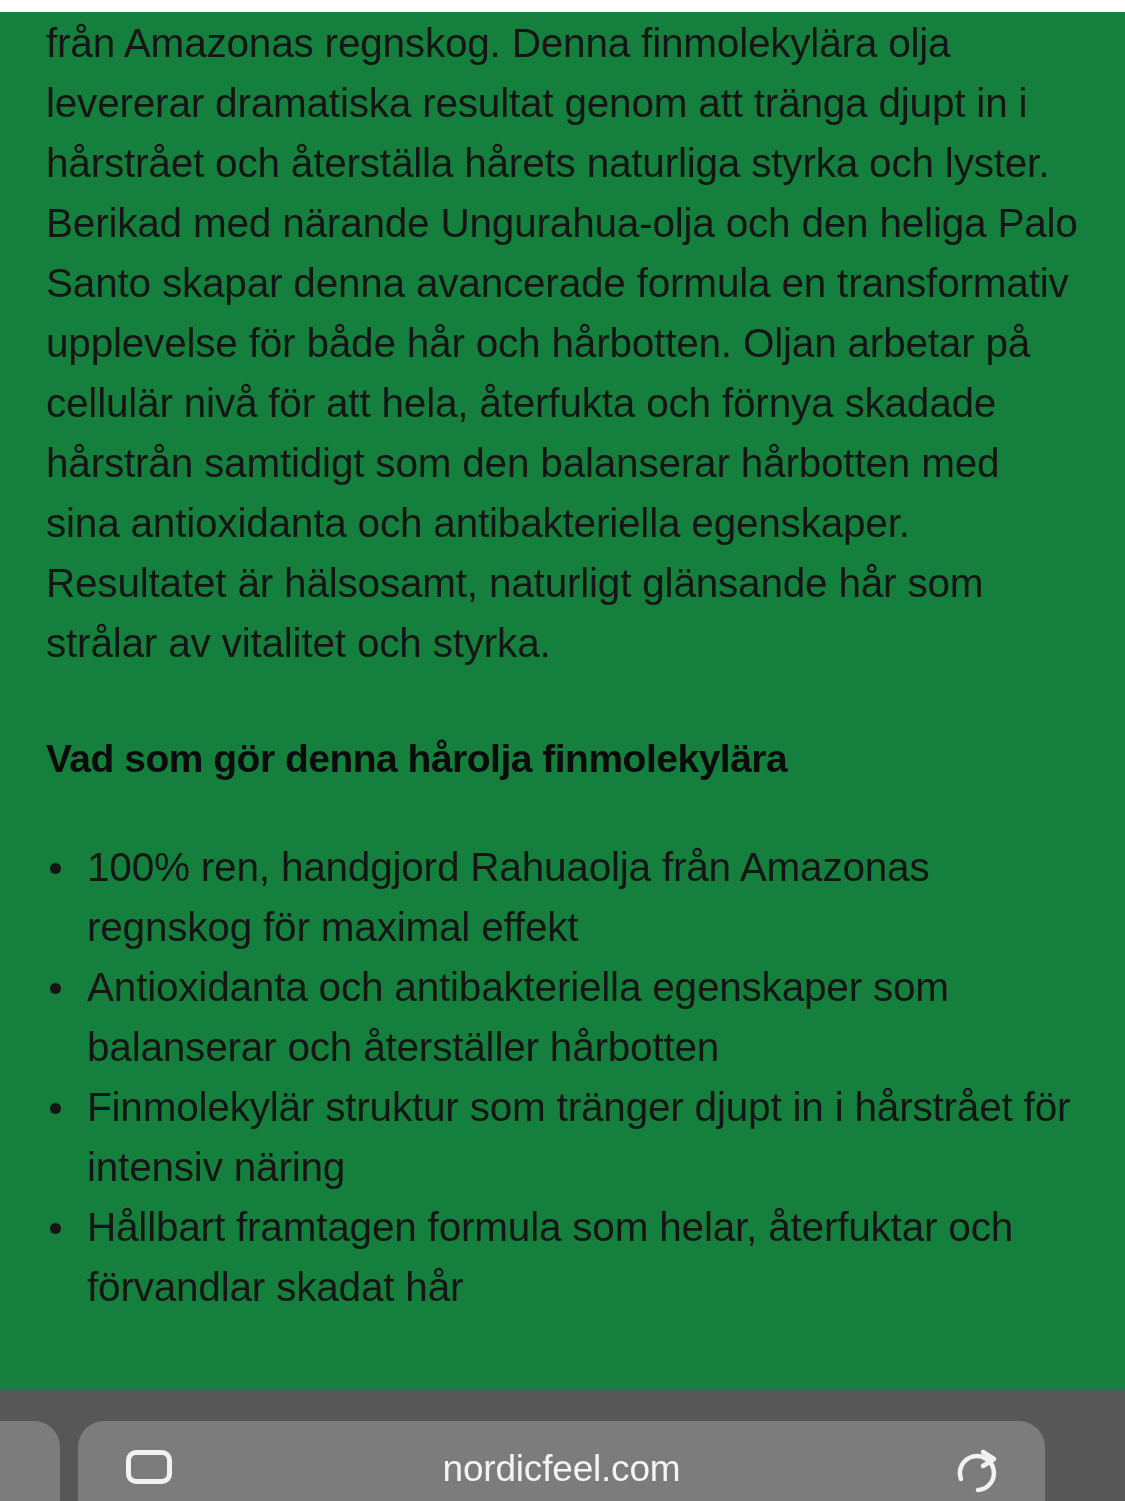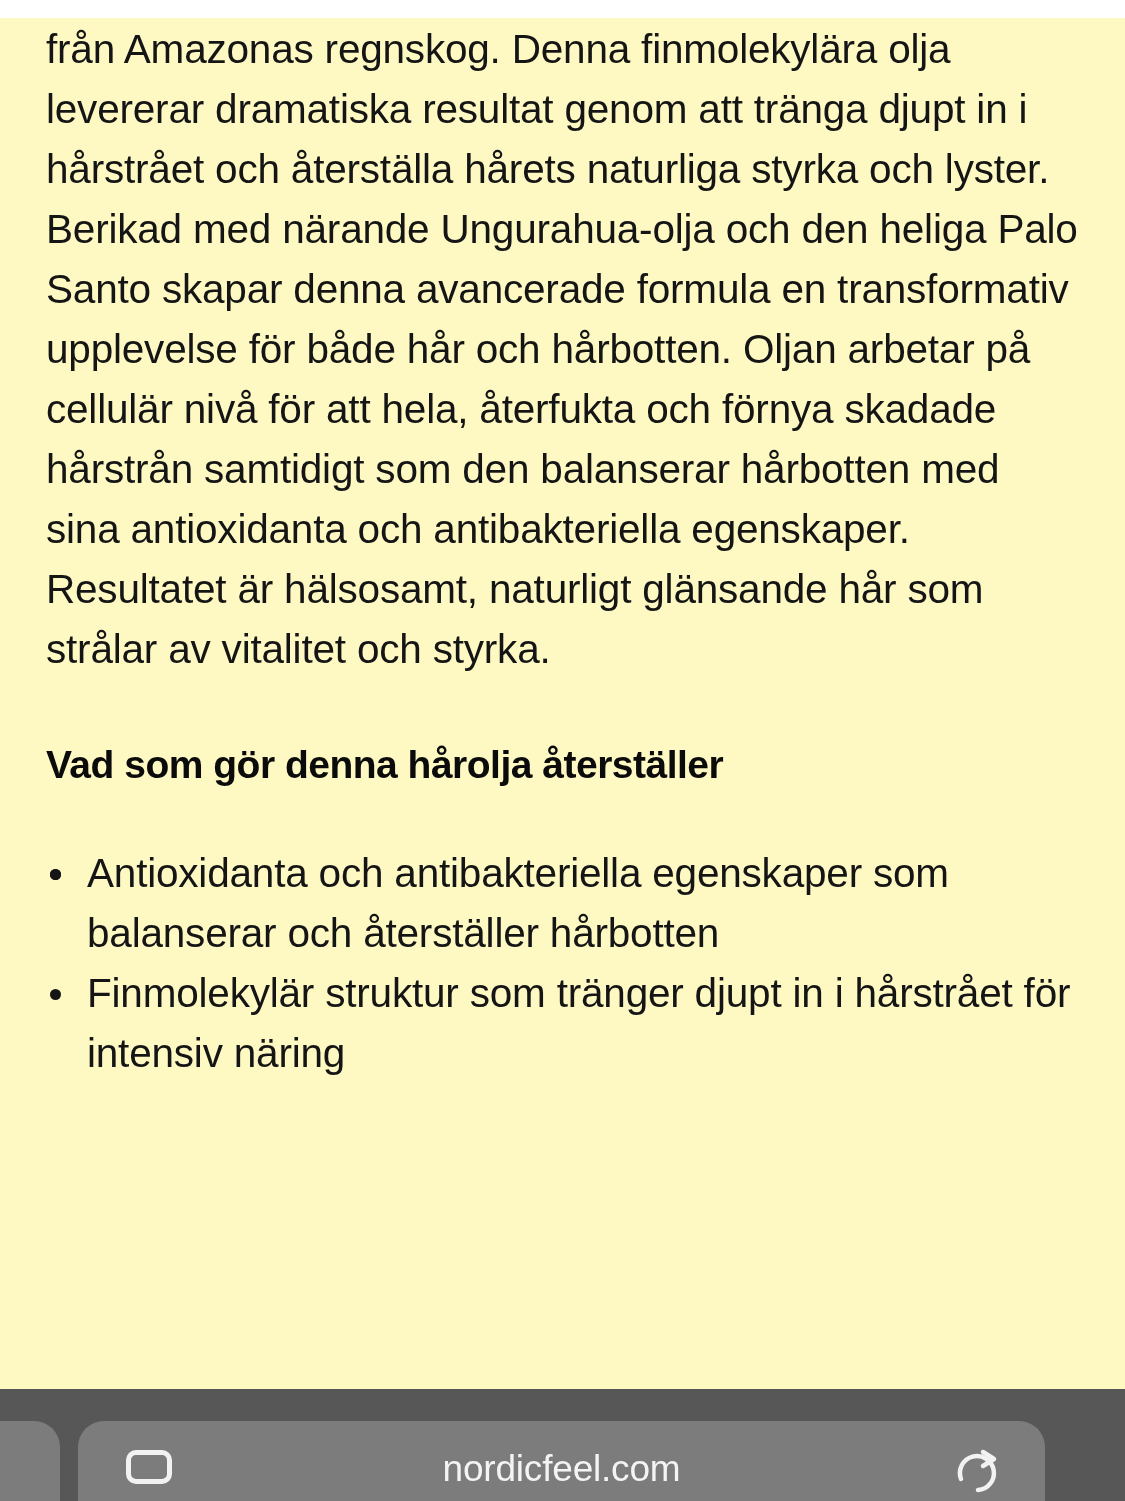--- a/index.html
+++ b/index.html
@@ -21,25 +21,25 @@
     width: 1125px;
     height: 1501px;
     background: #ffffff;
     overflow: hidden;
   }
 
   
   .content {
     position: absolute;
     left: 0;
-    top: 18px;
+    top: 12px;
     width: 1125px;
     height: 1413px;
     overflow: hidden;
-    background: #fef9c3;
+    background: #15803d;
   }
 
   .content-inner {
     position: absolute;
     left: 0;
     
     top: -59px;
     width: 1125px;
     padding: 0 46px 0 46px;
     box-sizing: border-box;
@@ -181,35 +181,40 @@
 
   <div class="content">
     <div class="content-inner">
 
       <p class="para clipped-top">innehåller den kraftfulla, handplockade Rahuaoljan</p>
 
       <p class="para">från Amazonas regnskog. Denna finmolekylära olja levererar dramatiska resultat genom att tränga djupt in i hårstrået och återställa hårets naturliga styrka och lyster. Berikad med närande Ungurahua-olja och den heliga Palo Santo skapar denna avancerade formula en transformativ upplevelse för både hår och hårbotten. Oljan arbetar på cellulär nivå för att hela, återfukta och förnya skadade hårstrån samtidigt som den balanserar hårbotten med sina antioxidanta och antibakteriella egenskaper. Resultatet är hälsosamt, naturligt glänsande hår som strålar av vitalitet och styrka.</p>
 
       <div class="spacer-lg"></div>
 
-      <h3 class="section-head">Vad som gör denna hårolja återställer</h3>
+      <h3 class="section-head">Vad som gör denna hårolja finmolekylära</h3>
 
       <div class="spacer-md"></div>
 
       <ul class="feature-list">
         <li>
           <span class="bullet"></span>
+          <span>100% ren, handgjord Rahuaolja från Amazonas regnskog för maximal effekt</span>
         </li>
         <li>
           <span class="bullet"></span>
           <span>Antioxidanta och antibakteriella egenskaper som balanserar och återställer hårbotten</span>
         </li>
         <li>
           <span class="bullet"></span>
           <span>Finmolekylär struktur som tränger djupt in i hårstrået för intensiv näring</span>
+        </li>
+        <li>
+          <span class="bullet"></span>
+          <span>Hållbart framtagen formula som helar, återfuktar och förvandlar skadat hår</span>
         </li>
       </ul>
 
       <div class="spacer-lg"></div>
 
 
     </div>
   </div>
 
   <div class="toolbar-hairline"></div>

